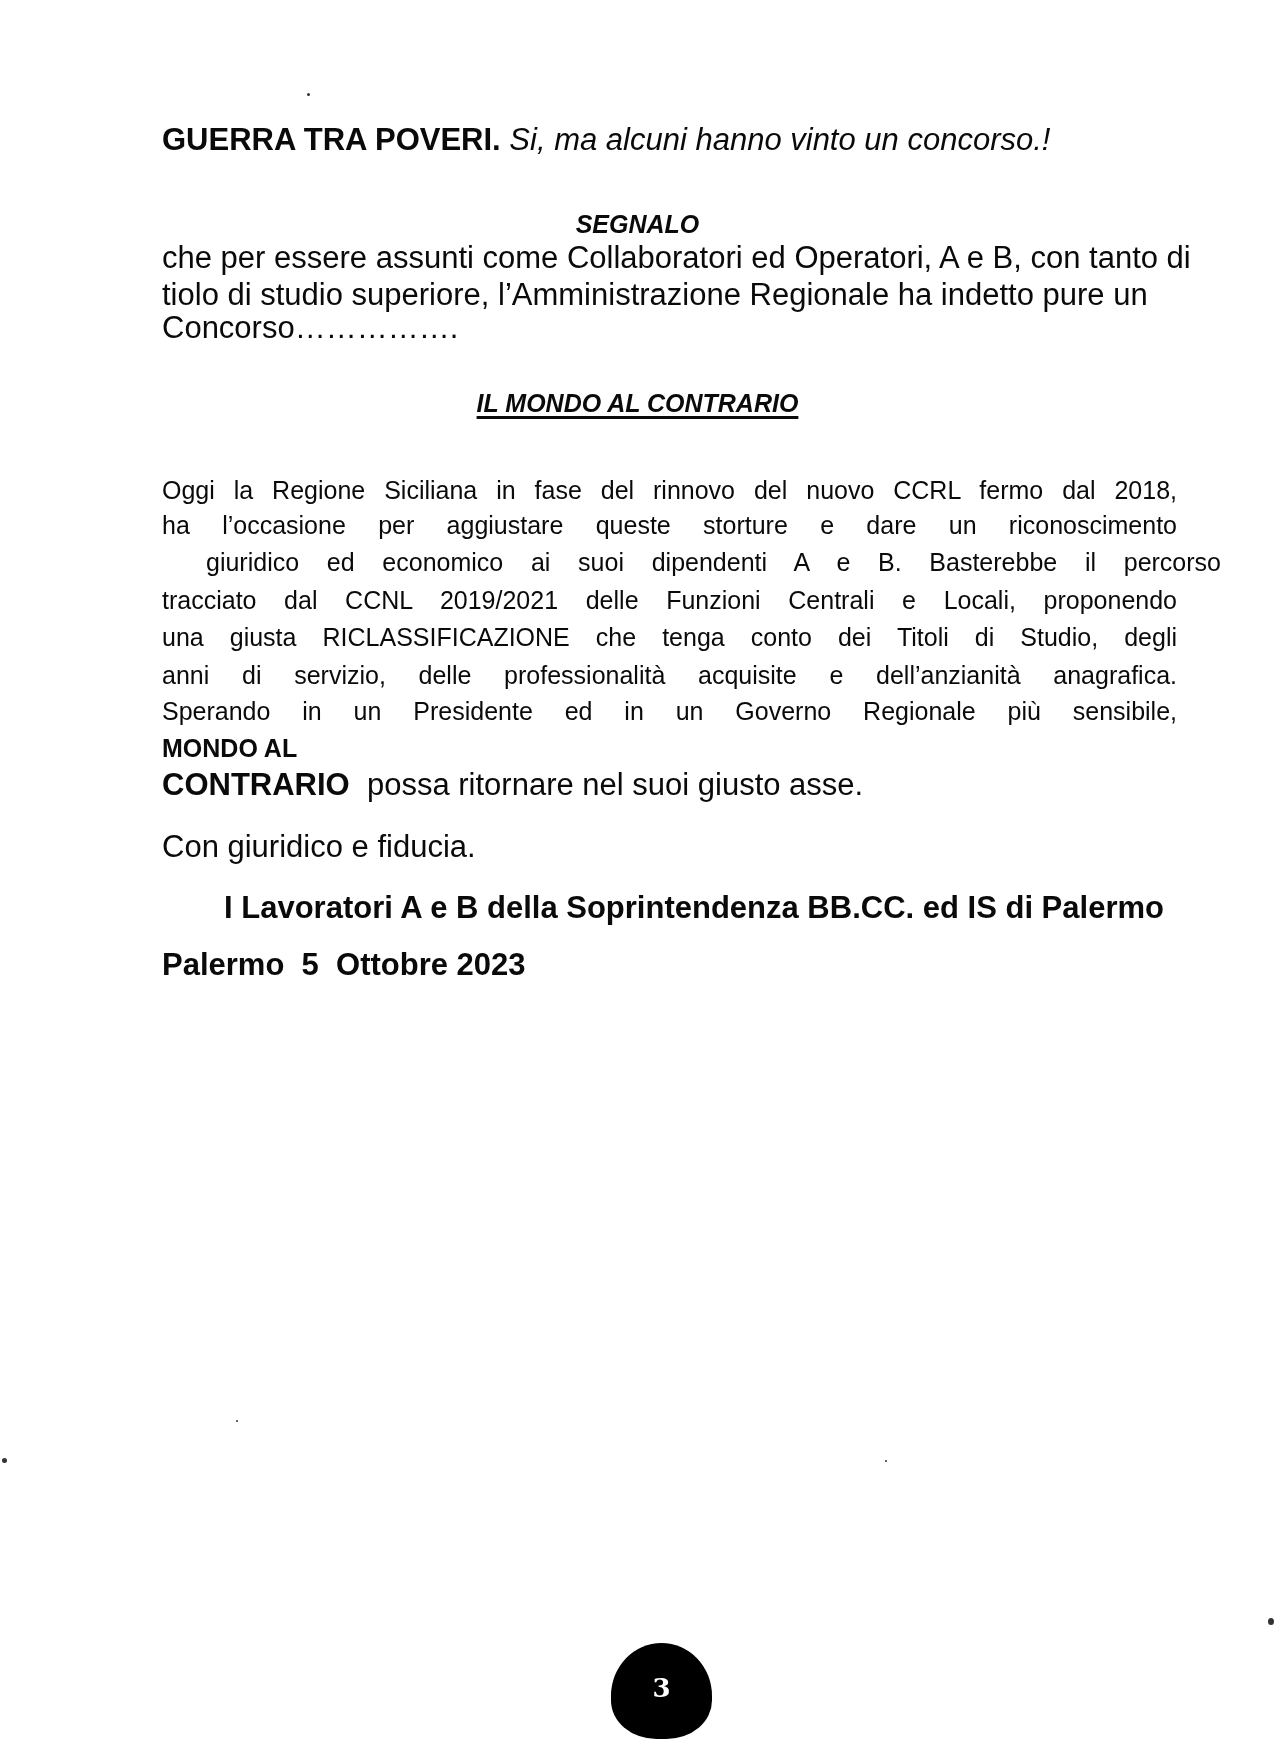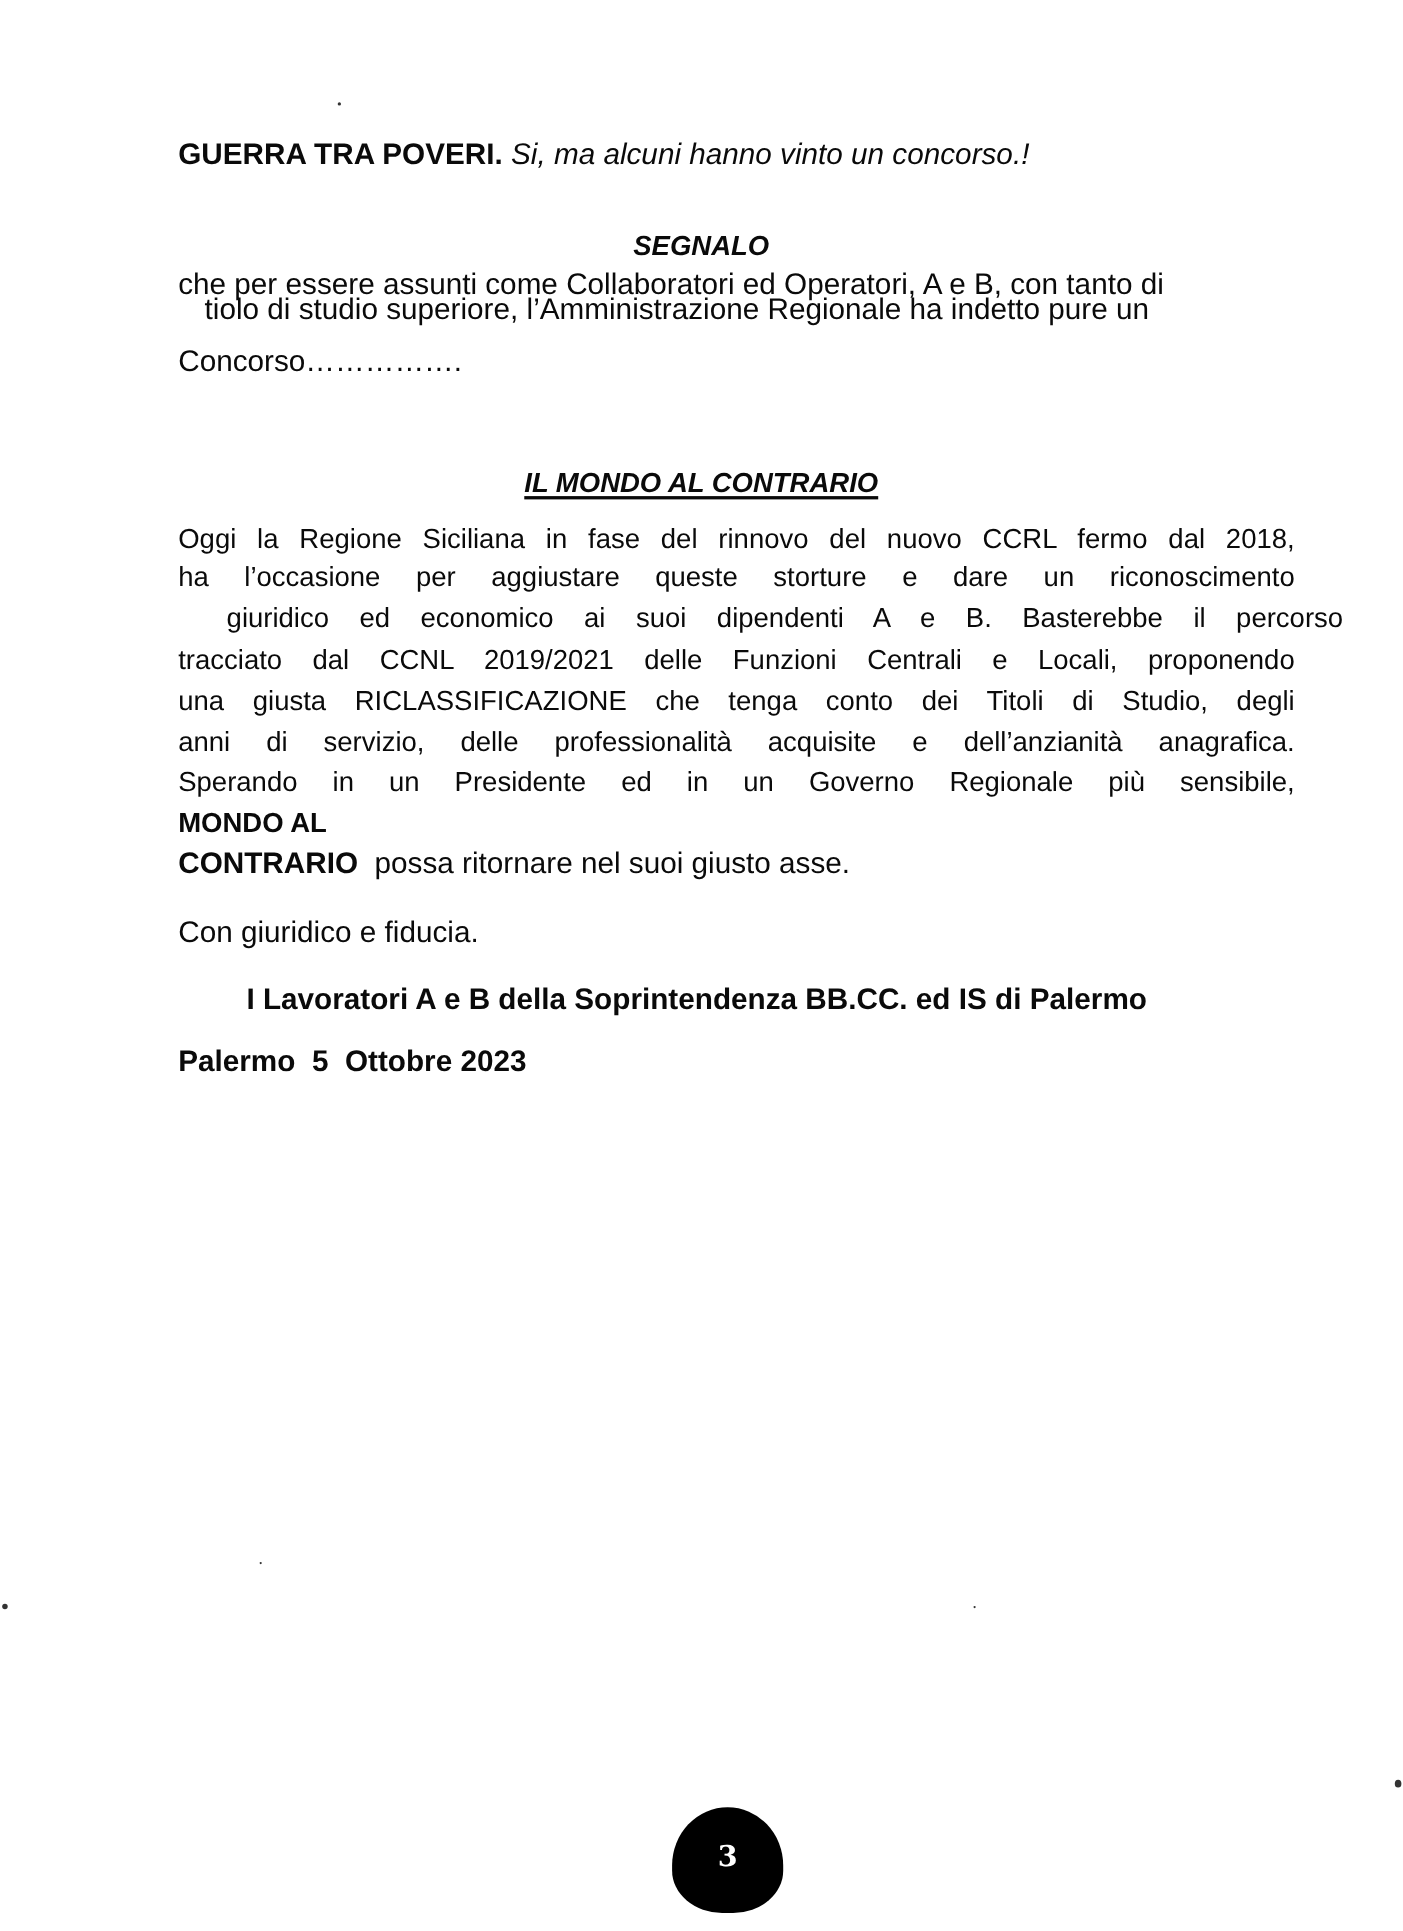--- a/index.html
+++ b/index.html
@@ -1,18 +1,18 @@
 <!DOCTYPE html>
 <html><head>
 <meta charset="utf-8">
 <style>
   html, body { margin:0; padding:0; background:#ffffff; }
   body { width:1275px; height:1755px; position:relative; overflow:hidden;
          font-family:"Liberation Sans", sans-serif; color:#0a0a0a; }
-  .line { position:absolute; left:162px; white-space:nowrap; font-size:27px; line-height:30px; }
+  .line { position:absolute; left:162px; white-space:nowrap; font-size:31px; line-height:30px; }
   .just { position:absolute; left:162px; width:1015px; font-size:25px; line-height:30px;
           text-align:justify; text-align-last:justify; white-space:nowrap; display:flex; justify-content:space-between; }
   .b { font-weight:bold; }
   .i { font-style:italic; }
   .center { position:absolute; left:0; width:1275px; text-align:center; font-size:25px; line-height:30px; }
   .u { text-decoration:underline; text-decoration-thickness:3px; text-underline-offset:4px; }
   .pagenum { position:absolute; left:611px; top:1643px; width:101px; height:96px;
              background:#000; border-radius:50% 50% 45% 45% / 55% 55% 40% 40%;
              color:#fff; font-family:"DejaVu Serif", serif; font-size:26px; font-weight:bold;
              display:flex; align-items:center; justify-content:center; padding-bottom:6px; box-sizing:border-box; }
@@ -22,24 +22,24 @@
 <body>
 
 <div>
 
   <div class="line" style="top:125px;">
     <span class="b">GUERRA TRA POVERI.</span><span class="i"> Si, ma alcuni hanno vinto un concorso.!</span>
   </div>
 
   <div class="center b i" style="top:209px;">SEGNALO</div>
   <div class="line" style="top:243px;">che per essere assunti  come Collaboratori ed Operatori, A e B, con tanto di</div>
-  <div class="line" style="top:266px;margin-left:24px;">tiolo di studio superiore, l’Amministrazione Regionale ha indetto pure un</div>
+  <div class="line" style="top:280px;">tiolo di studio superiore, l’Amministrazione Regionale ha indetto pure un</div>
   <div class="line" style="top:313px;">Concorso…………….</div>
 
-  <div class="center b i" style="top:424px;">
+  <div class="center b i" style="top:388px;">
     <span class="u">IL MONDO AL CONTRARIO</span>
   </div>
 
   <div class="just" style="top:475px;justify-content:center;">
       <span style="width:100%;text-align:justify;text-align-last:justify;">Oggi la Regione Siciliana in fase del rinnovo del nuovo CCRL fermo dal 2018,</span>
     </div>
   <div class="just" style="top:510px;">
       <span style="width:100%;text-align:justify;text-align-last:justify;">ha l’occasione per aggiustare queste storture e dare un riconoscimento</span>
     </div>
   <div class="just" style="top:547px;margin-left:44px;">

